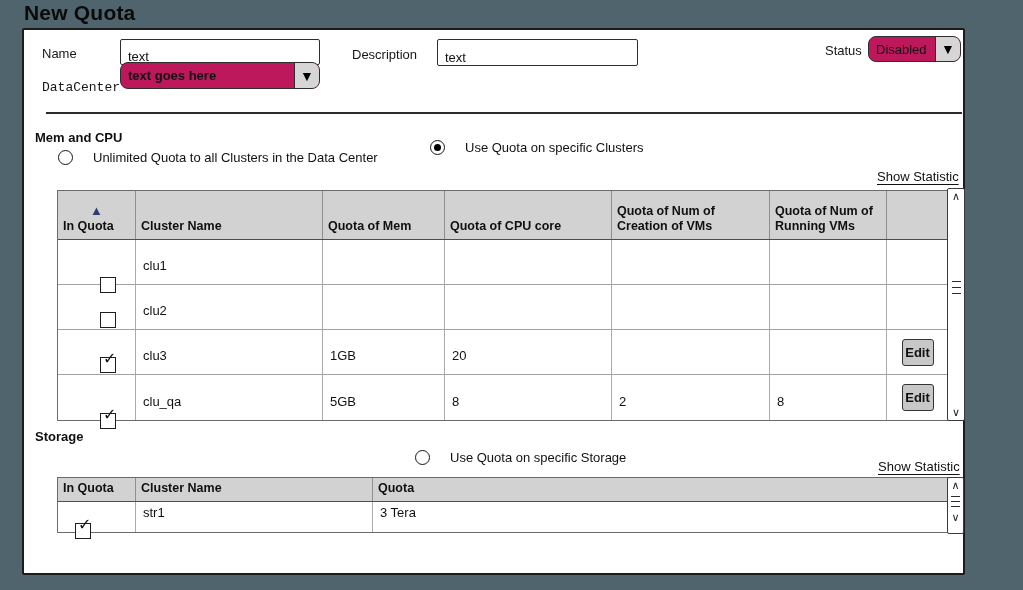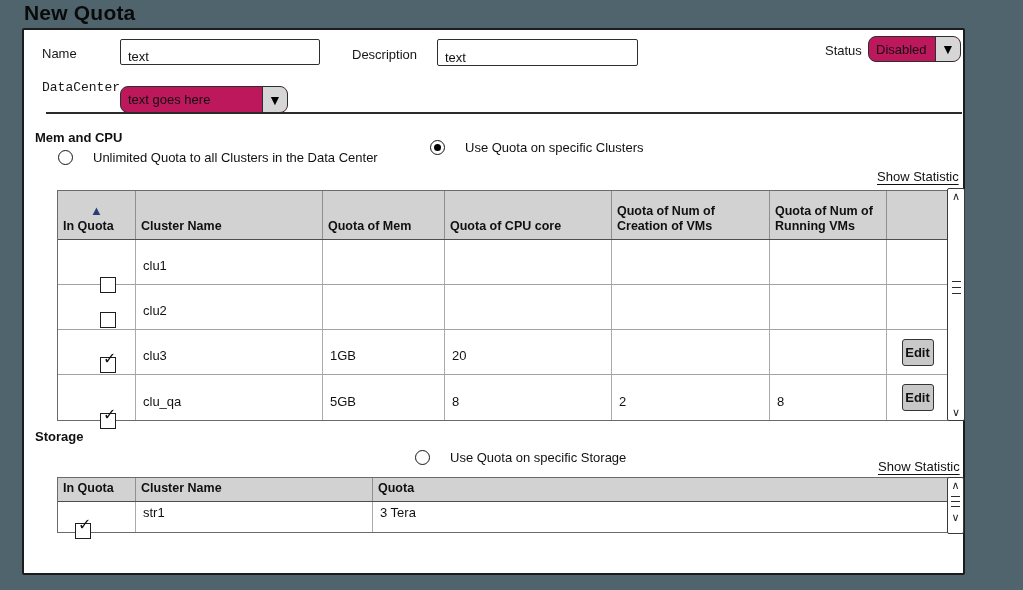--- a/index.html
+++ b/index.html
@@ -39,21 +39,21 @@
     font-size:14px; color:#000;
   }
 
   .f-name-label   { left:18px;  top:16px; }
   .f-name-input   { left:96px;  top:9px;  width:200px; height:26px; }
   .f-desc-label   { left:328px; top:17px; }
   .f-desc-input   { left:413px; top:9px;  width:201px; height:27px; }
   .f-status-label { left:801px; top:13px; }
   .f-status-combo { left:844px; top:6px;  width:93px;  height:26px; }
   .f-dc-label     { left:18px;  top:50px;font-family:Liberation Mono, monospace; }
-  .f-dc-combo     { left:96px;  top:56px; width:168px; height:27px; }
+  .f-dc-combo     { left:96px;  top:32px; width:200px; height:27px;font-weight:bold; }
 
   .divider { left:22px; top:82px; width:916px; height:0; border-top:2px solid #2b2b2b; }
 
   .h-memcpu  { left:11px; top:100px; }
   .h-storage { left:11px; top:399px; }
 
   .radio-row { display:flex; align-items:center; gap:20px; cursor:default; }
   .radio-mc-1 { left:34px;  top:120px; }
   .radio-mc-2 { left:406px; top:110px; }
   .radio-st-1 { left:34px;  top:420px; }

